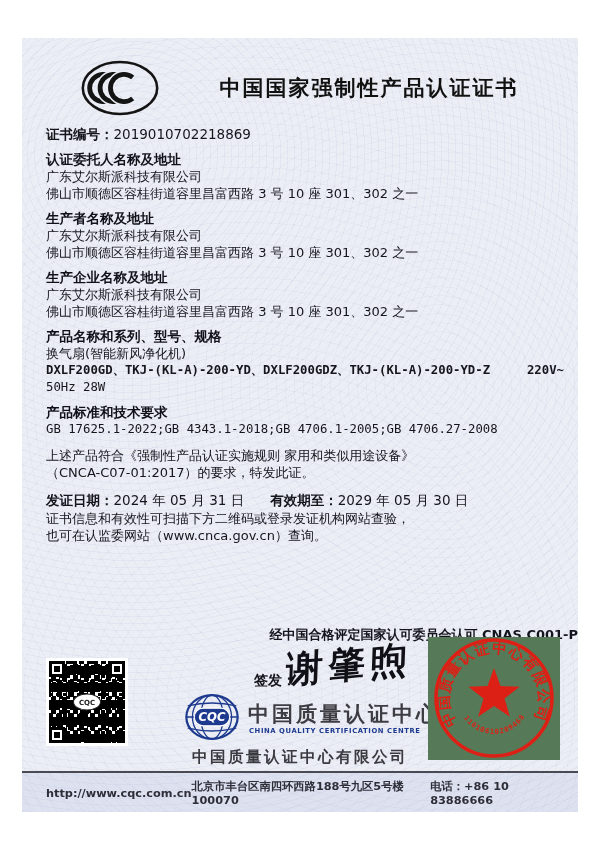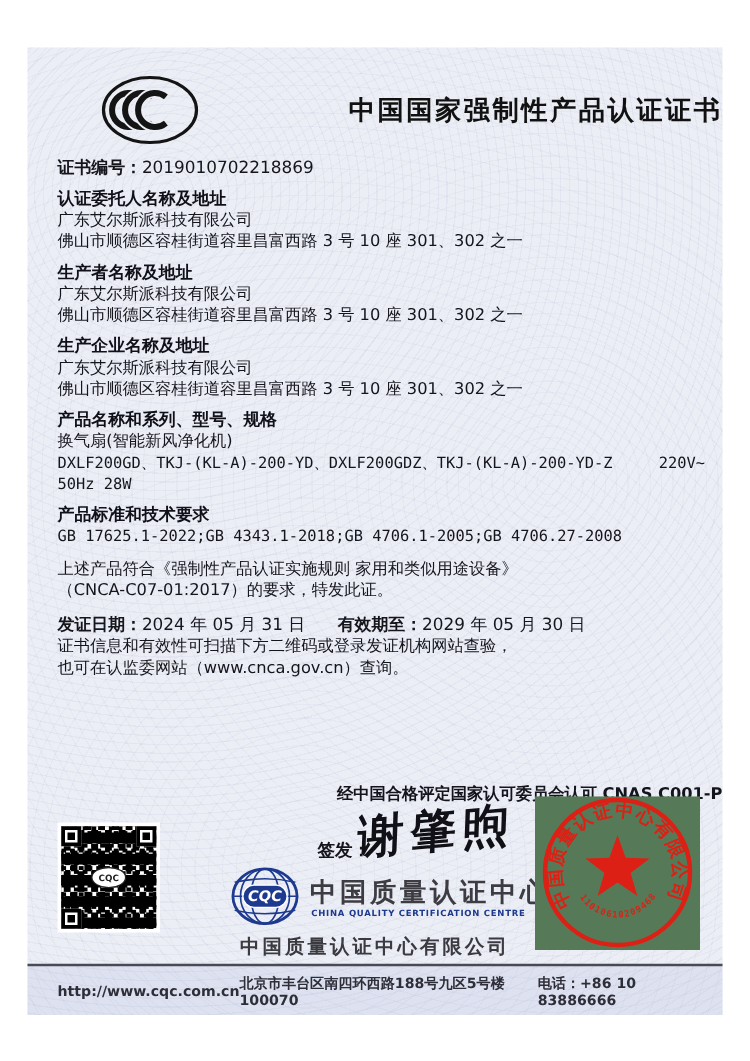--- a/index.html
+++ b/index.html
@@ -10,28 +10,28 @@
   .paper{
     position:absolute;left:22px;top:38px;width:556px;height:774px;
     background-color:#eceef5;
     background-image:
       repeating-radial-gradient(circle at 20% 15%, rgba(150,155,200,0.10) 0 1px, transparent 1px 7px),
       repeating-radial-gradient(circle at 75% 45%, rgba(150,155,200,0.08) 0 1px, transparent 1px 9px),
       repeating-radial-gradient(circle at 40% 85%, rgba(150,155,200,0.08) 0 1px, transparent 1px 11px);
   }
   .header-row{position:absolute;left:0;top:18px;width:100%;height:64px;display:flex;align-items:center;}
   .ccc-logo{flex:0 0 auto;margin-left:58px;width:80px;height:58px;}
-  .title{flex:1 1 auto;text-align:right;font-size:21px;font-weight:700;letter-spacing:2px;color:#111;}
+  .title{flex:1 1 auto;text-align:center;font-size:21px;font-weight:700;letter-spacing:2px;color:#111;}
   .main{position:absolute;left:24px;right:8px;top:88px;text-align:left;}
   .line{font-size:13px;line-height:17px;color:#15151c;}
   .heading{font-weight:700;margin-top:8px;font-size:13.5px;color:#101018;}
   .certno{margin-bottom:6px;font-size:13.5px;}
   .certno .lbl{font-weight:700;}
   .mono{font-family:"DejaVu Sans Mono",monospace;font-size:12.3px;letter-spacing:0;}
-  .models-line{position:relative;}
+  .models-line{position:relative;font-weight:bold;}
   .voltage{position:absolute;right:6px;top:0;}
   .compliance{margin-top:9px;}
   .dates{margin-top:10px;font-size:13.5px;line-height:18px;}
   .dates .lbl{font-weight:700;font-family:Liberation Serif, serif;}
   .dates .gap{display:inline-block;width:26px;}
   .note{margin-top:5px;}
   .accreditation{position:absolute;left:0;top:588px;width:100%;text-align:right;
     font-size:13px;font-weight:700;color:#14141c;}
   
   .qr{position:absolute;left:24px;top:620px;width:82px;height:88px;background:#fff;padding:3px;box-sizing:border-box;}

